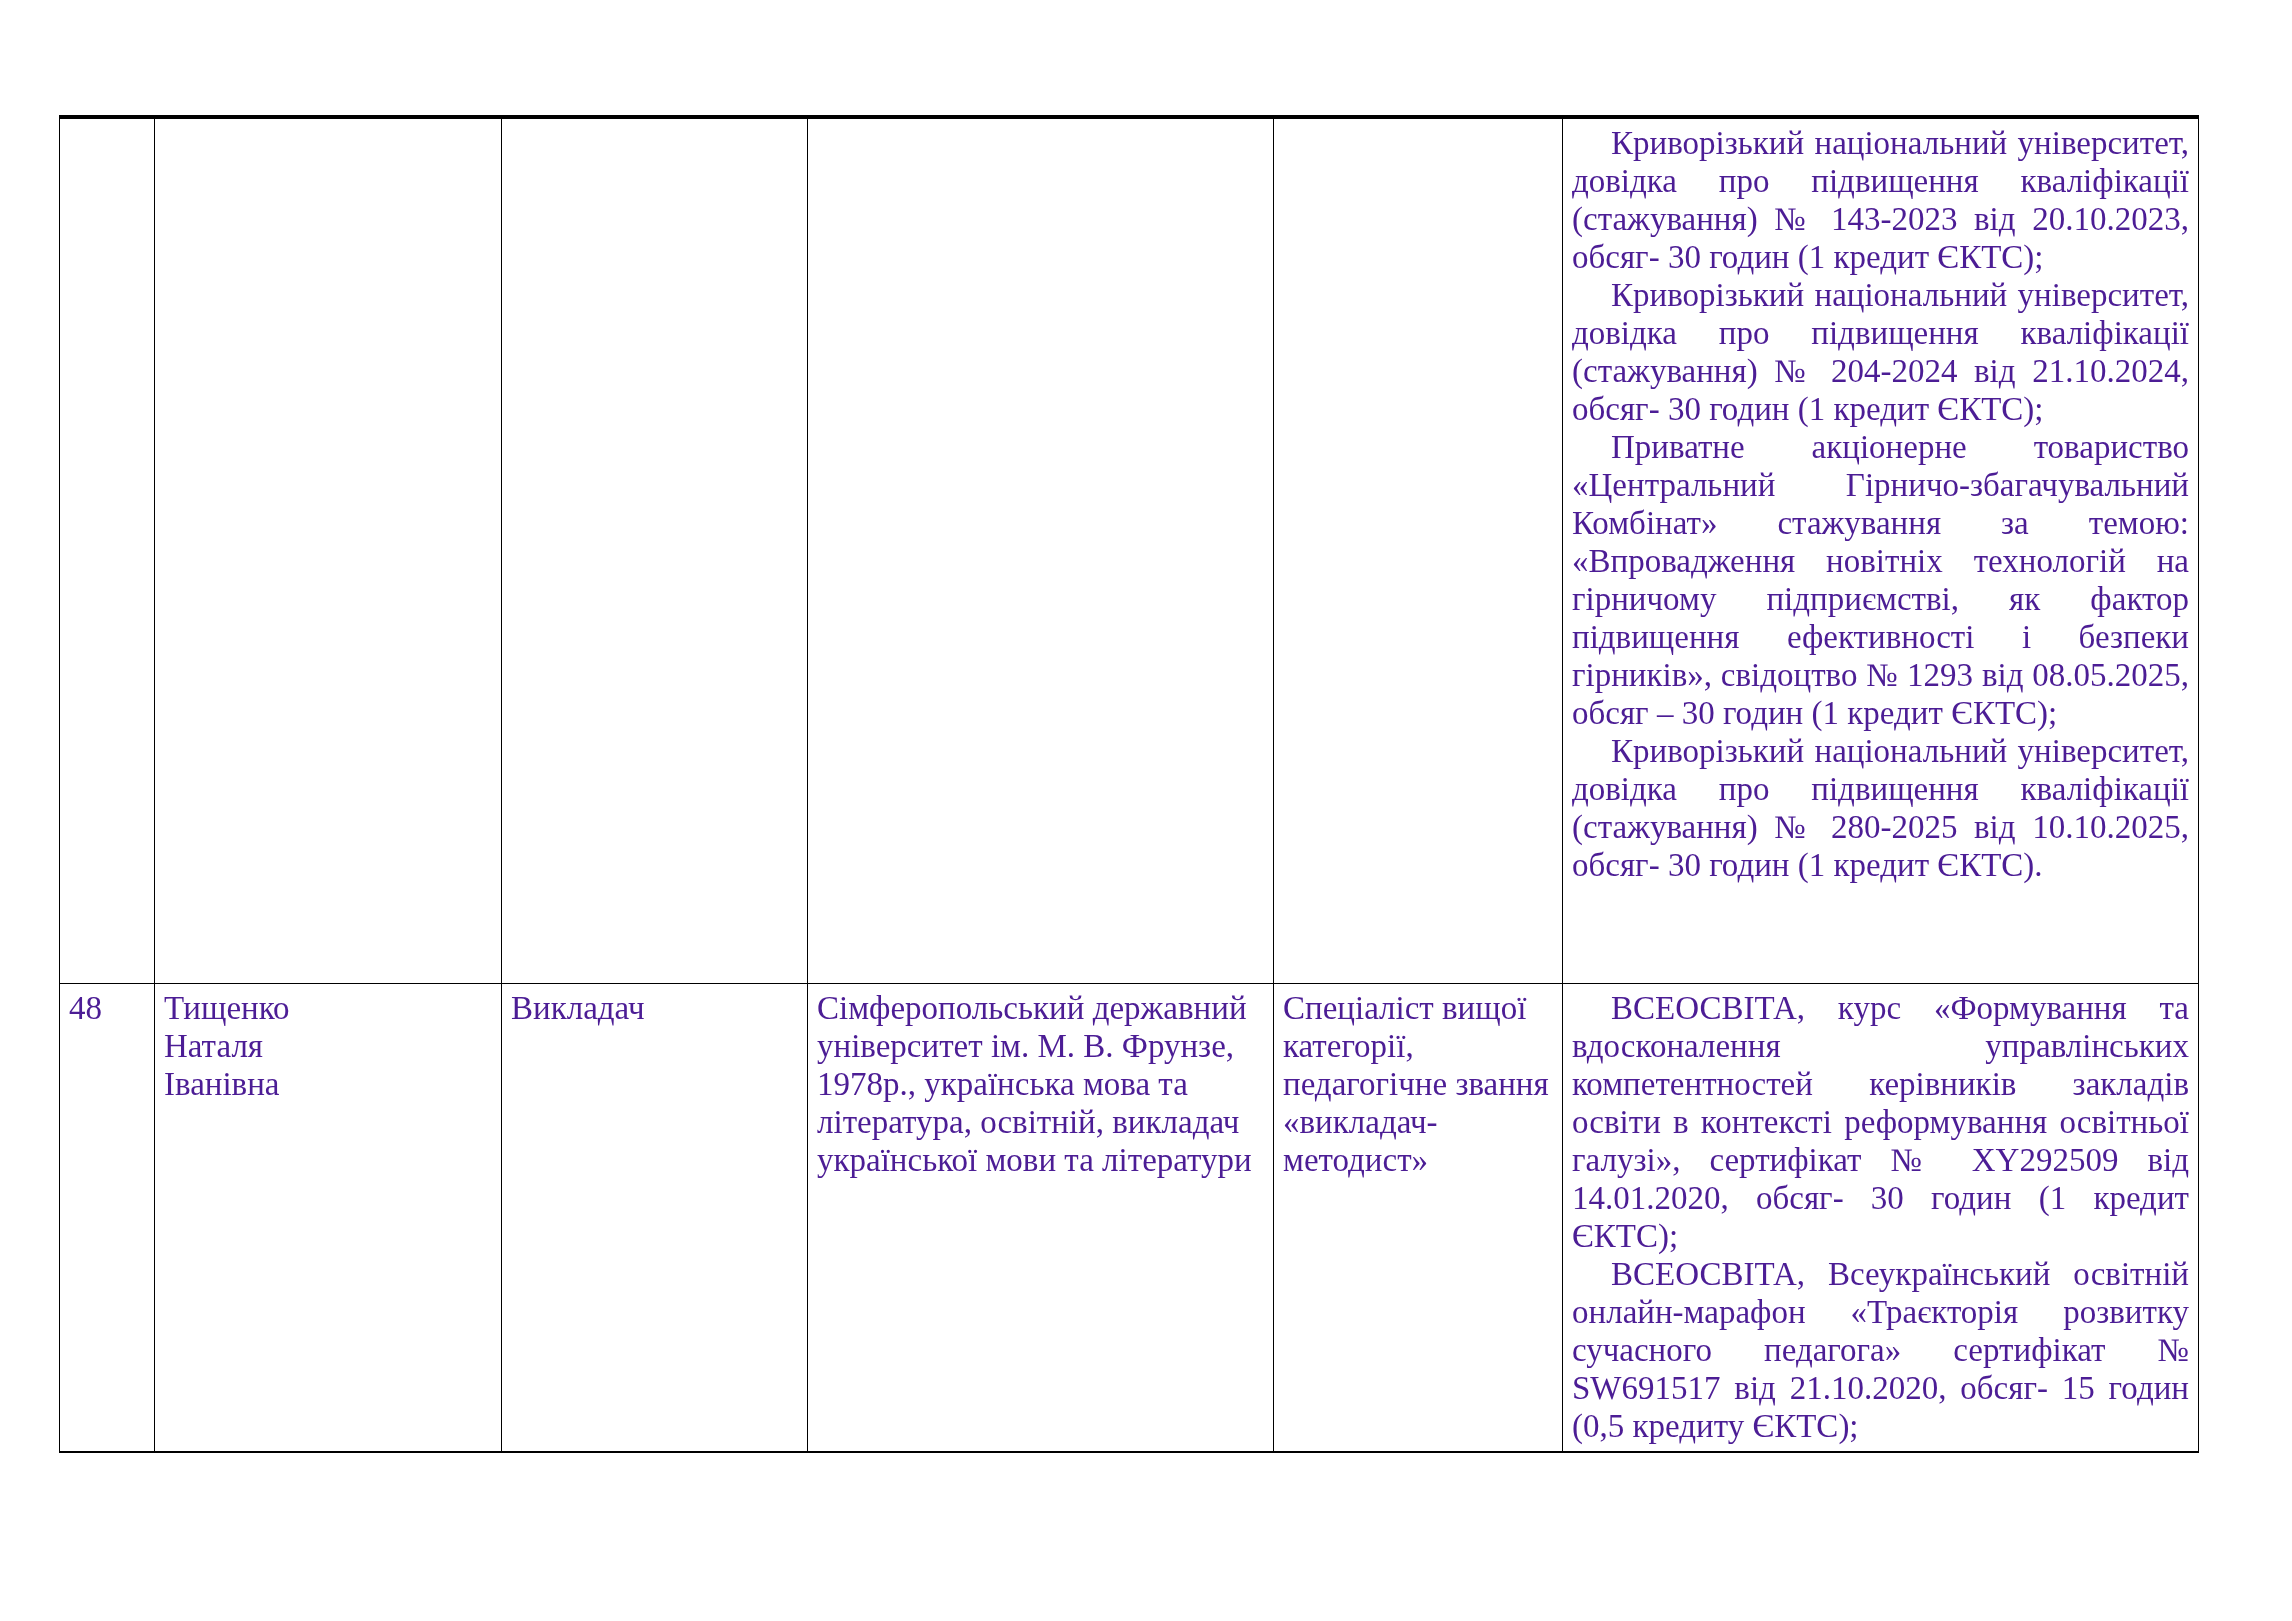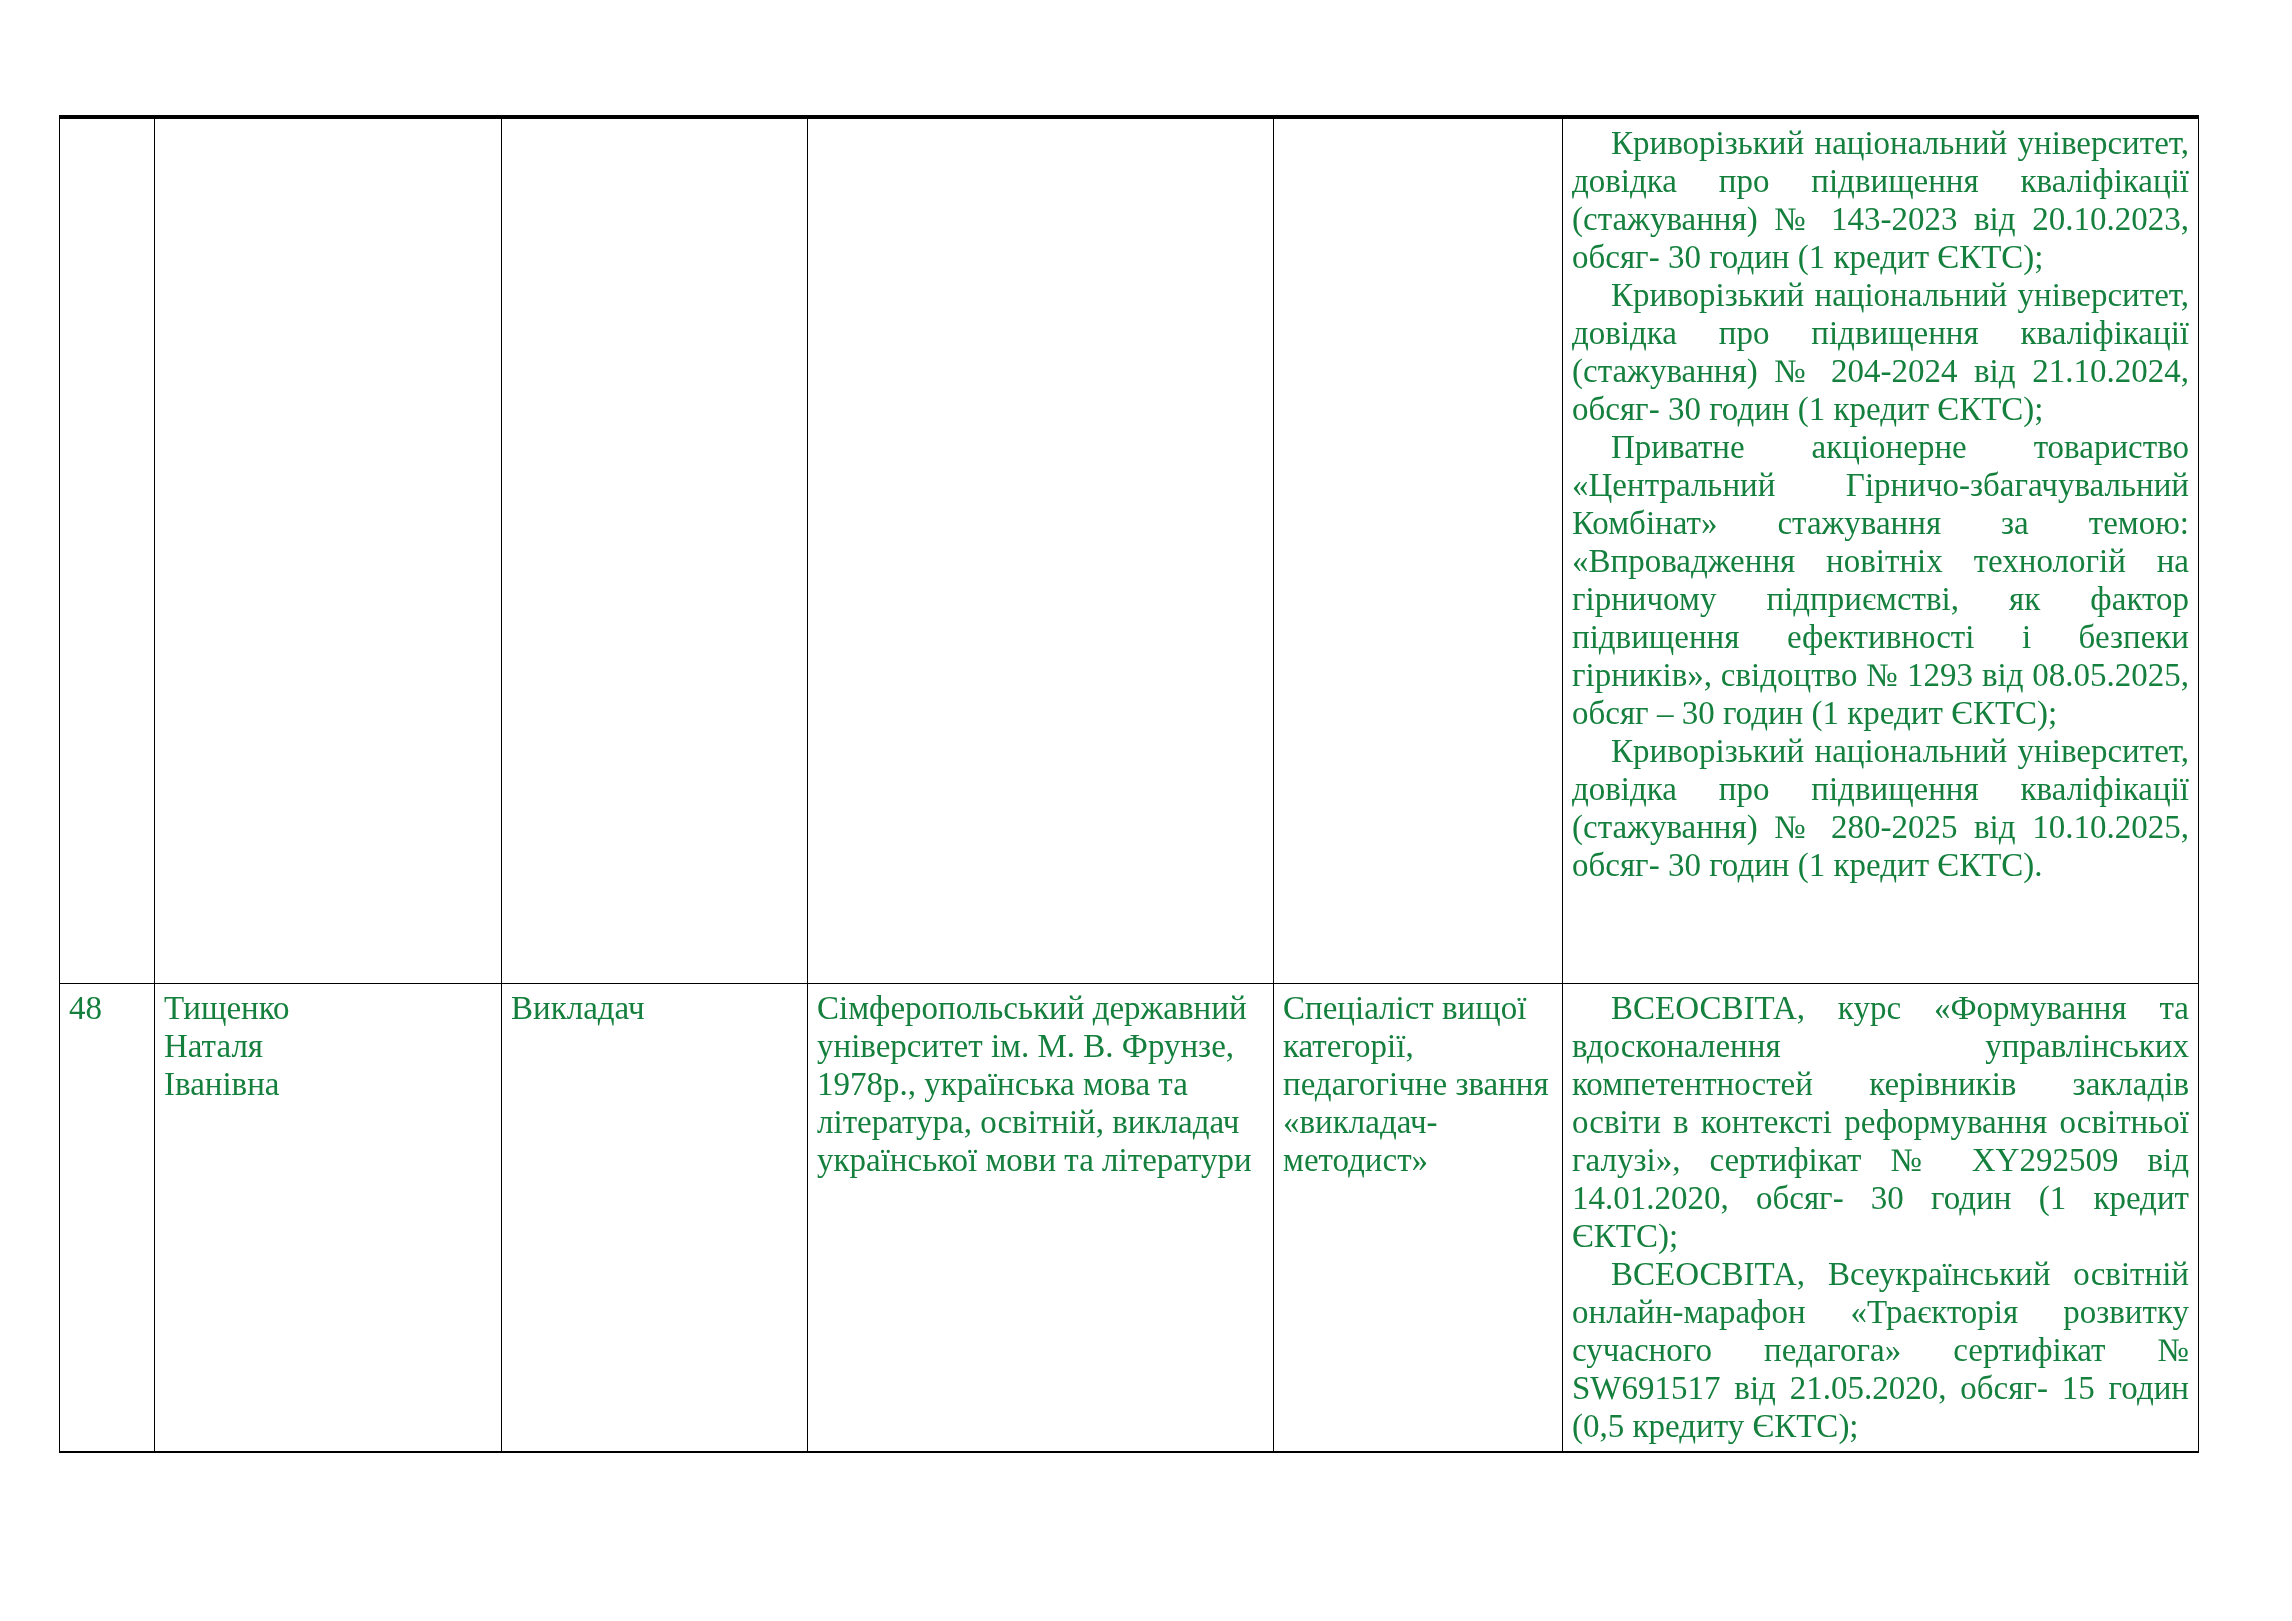--- a/index.html
+++ b/index.html
@@ -6,21 +6,21 @@
     margin: 0;
     padding: 0;
     background: #ffffff;
   }
   .page {
     position: relative;
     width: 2293px;
     height: 1622px;
     background: #ffffff;
     font-family: "Liberation Serif", serif;
-    color: #15803d;
+    color: #4c1d95;
     overflow: hidden;
   }
   table.doc-table {
     position: absolute;
     left: 59px;
     top: 115px;
     width: 2140px;
     border-collapse: collapse;
     table-layout: fixed;
     border-top: 4.5px solid #000;
@@ -77,19 +77,19 @@
       <tr class="row-48">
         <td class="cell-center">48</td>
         <td class="cell-center cell-name">Тищенко
 Наталя
 Іванівна</td>
         <td class="cell-center">Викладач</td>
         <td class="cell-center">Сімферопольський державний університет ім. М. В. Фрунзе, 1978р., українська мова та література, освітній, викладач української мови та літератури</td>
         <td class="cell-center">Спеціаліст вищої категорії, педагогічне звання «викладач-методист»</td>
         <td class="cell-quals">
           <p>ВСЕОСВІТА, курс «Формування та вдосконалення управлінських компетентностей керівників закладів освіти в контексті реформування освітньої галузі», сертифікат № XY292509 від 14.01.2020, обсяг- 30 годин (1 кредит ЄКТС);</p>
-          <p>ВСЕОСВІТА, Всеукраїнський освітній онлайн-марафон «Траєкторія розвитку сучасного педагога» сертифікат № SW691517 від 21.05.2020, обсяг- 15 годин (0,5 кредиту ЄКТС);</p>
+          <p>ВСЕОСВІТА, Всеукраїнський освітній онлайн-марафон «Траєкторія розвитку сучасного педагога» сертифікат № SW691517 від 21.10.2020, обсяг- 15 годин (0,5 кредиту ЄКТС);</p>
         </td>
       </tr>
     </tbody>
   </table>
 </div>
 
 
 </body></html>

